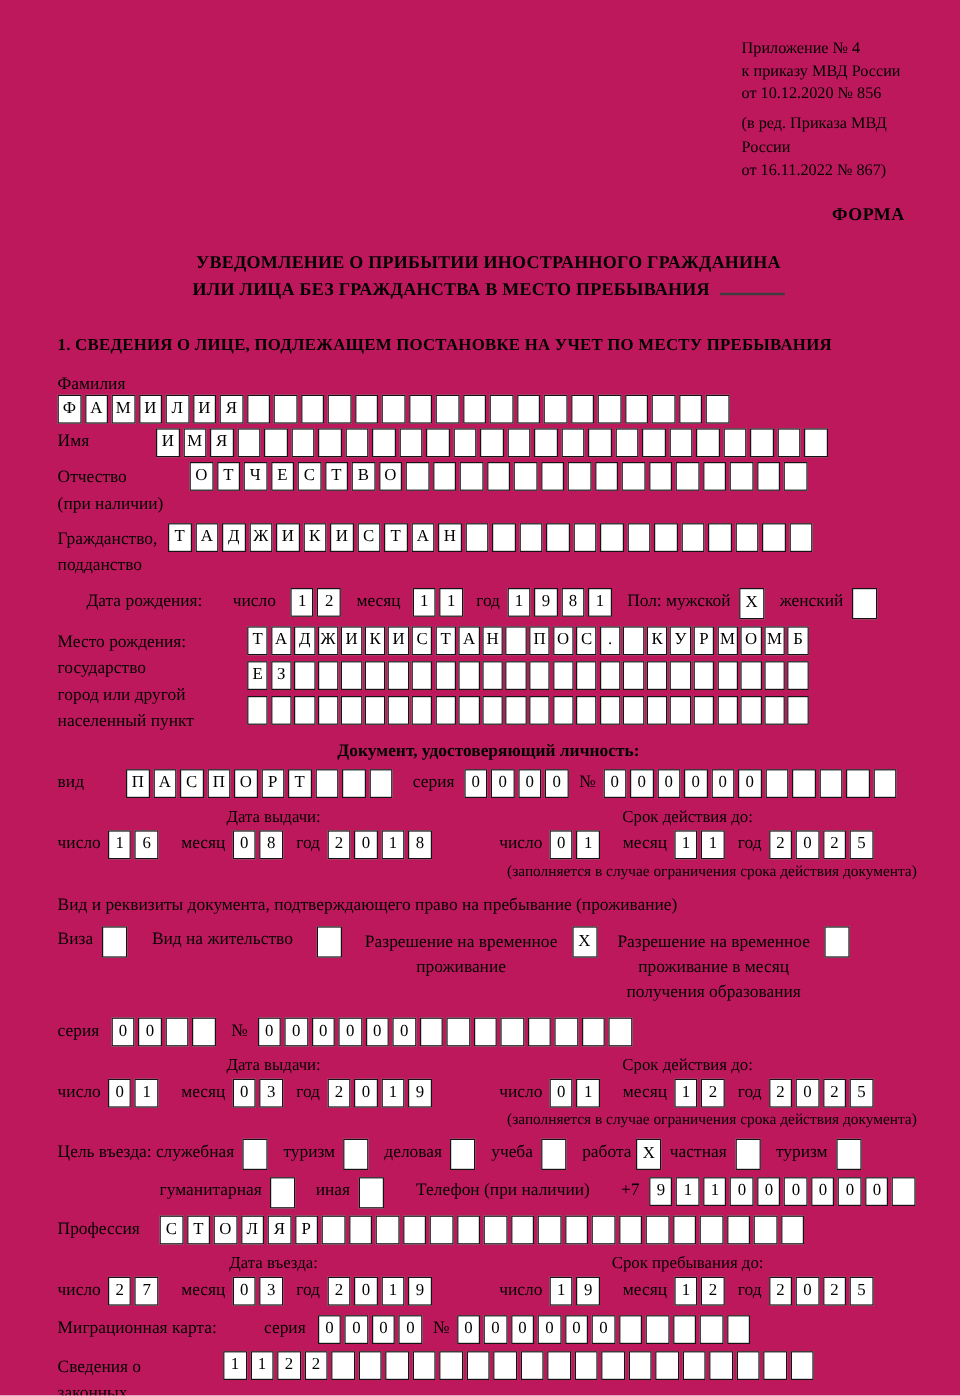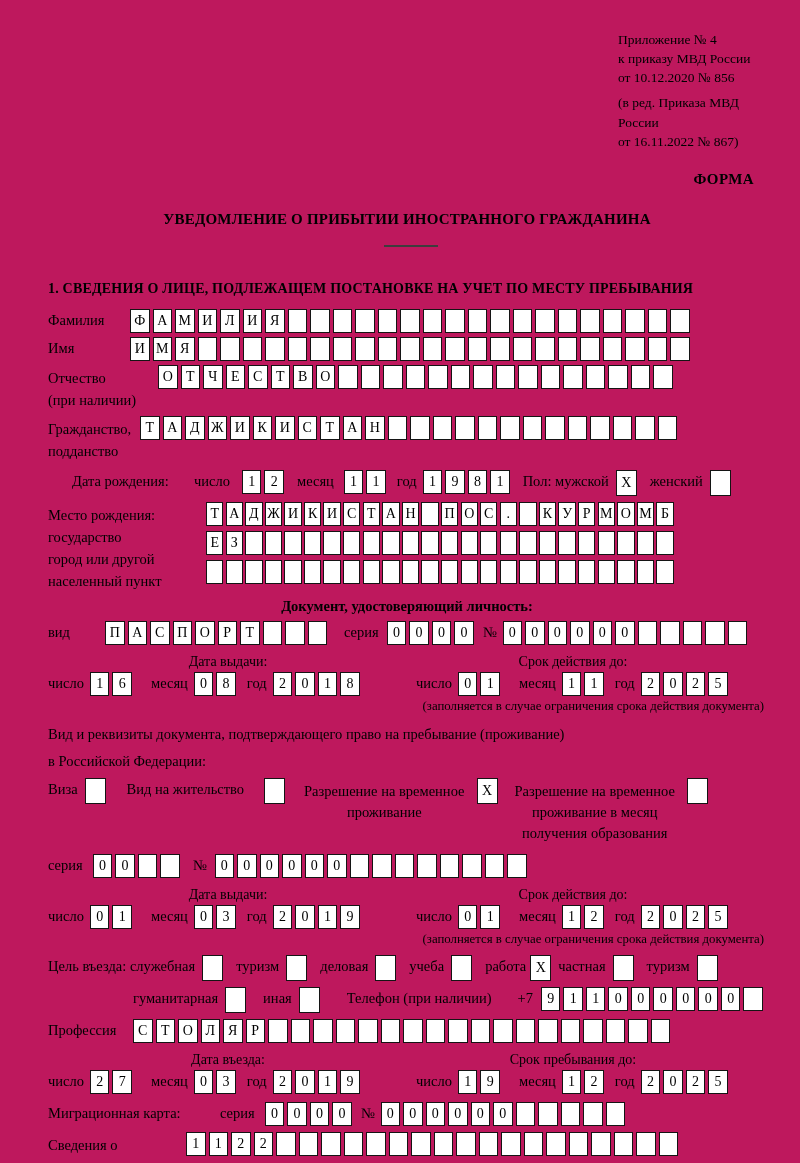--- a/index.html
+++ b/index.html
@@ -44,21 +44,21 @@
   .date-heads .h-left { width:360px; text-align:center; }
   .date-heads .h-right { width:330px; text-align:center; }
   .date-row { display:flex; align-items:flex-start; margin-top:2px; }
   .date-grp { display:flex; align-items:flex-start; }
   .date-grp .inline-lbl { margin-right:6px; }
   .date-grp .boxes { margin-right:8px; }
   .dr-left { width:368px; }
   .note-right { text-align:right; font-size:12.8px; margin-top:3px; padding-right:2px; }
   .par { margin-top:9px; line-height:1.55; }
   .cb-multiline { text-align:center; line-height:1.45; }
-  .mt6 { margin-top:6px; } .mt8 { margin-top:8px; } .mt10 { margin-top:10px; } .mt12 { margin-top:12px; }
+  .mt6 { margin-top:6px; } .mt8 { margin-top:8px; } .mt10 { margin-top:10px; } .mt12 { margin-top:12px;flex-direction:column; }
 </style>
 </head>
 <body>
 
 <div class="page">
 
   <div class="hdr-block">
     <div>
         <div>Приложение № 4</div>
         <div>к приказу МВД России</div>
@@ -66,21 +66,21 @@
       </div>
     <div class="sub">
         <div>(в ред. Приказа МВД России</div>
         <div>от 16.11.2022 № 867)</div>
       </div>
   </div>
   <div class="forma">ФОРМА</div>
 
   <div class="title">
     <div>УВЕДОМЛЕНИЕ О ПРИБЫТИИ ИНОСТРАННОГО ГРАЖДАНИНА</div>
-    <div><span class="blank-underline"></span></div>
+    <div><span>ИЛИ ЛИЦА БЕЗ ГРАЖДАНСТВА В МЕСТО ПРЕБЫВАНИЯ</span><span class="blank-underline"></span></div>
   </div>
 
   <div class="sec-head">1. СВЕДЕНИЯ О ЛИЦЕ, ПОДЛЕЖАЩЕМ ПОСТАНОВКЕ НА УЧЕТ ПО МЕСТУ ПРЕБЫВАНИЯ</div>
 
   <div class="row mt12">
     <span class="lbl w-surname">Фамилия</span>
     <span class="boxes">
         <span class="cell">Ф</span>
         <span class="cell">А</span>
         <span class="cell">М</span>
@@ -402,21 +402,20 @@
           <span class="cell">2</span>
           <span class="cell">0</span>
           <span class="cell">2</span>
           <span class="cell">5</span>
         </span>
     </div>
   </div>
   <div class="note-right">(заполняется в случае ограничения срока действия документа)</div>
 
   <div class="par">Вид и реквизиты документа, подтверждающего право на пребывание (проживание)</div>
-  <div class="par" style="margin-top:4px;">в Российской Федерации:</div>
 
   <div class="row mt6">
     <span class="inline-lbl">Виза</span>
     <span class="boxes cb" style="margin-right:18px;">
         <span class="cell"></span>
       </span>
     <span class="inline-lbl">Вид на жительство</span>
     <span class="boxes cb" style="margin-left:20px; margin-right:16px;">
         <span class="cell"></span>
       </span>

